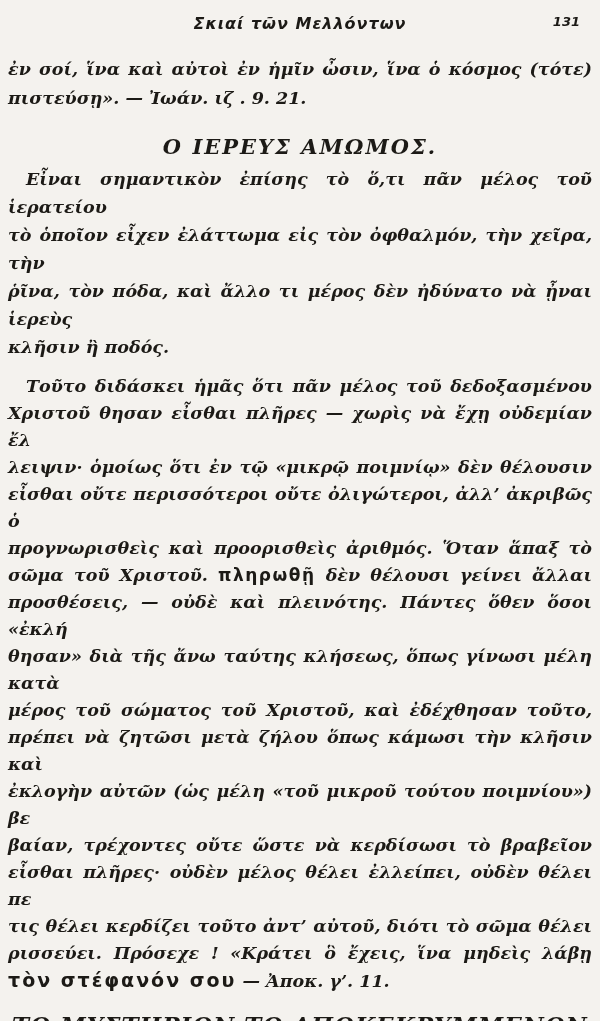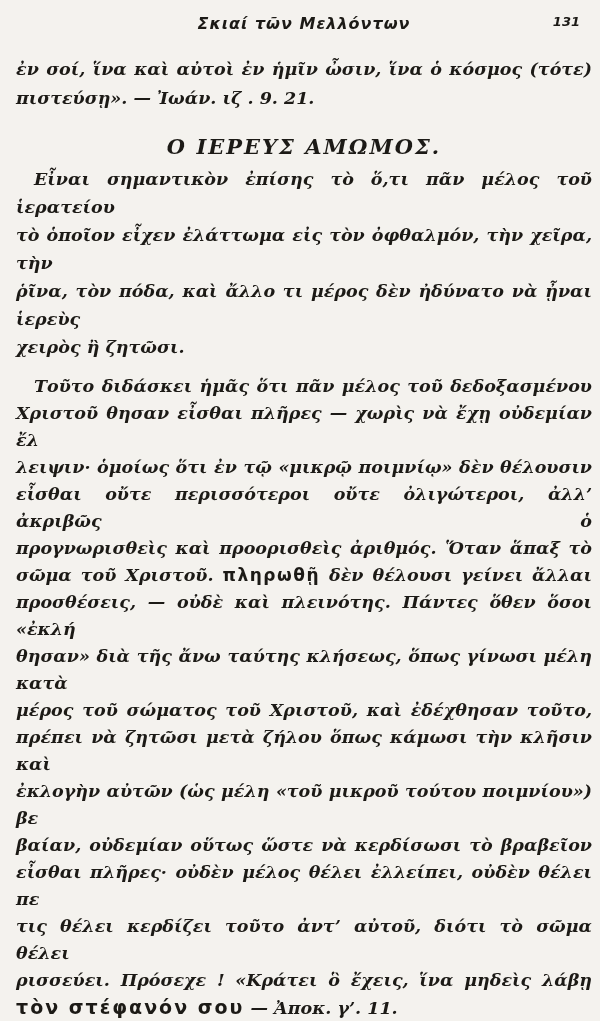--- a/index.html
+++ b/index.html
@@ -3,21 +3,21 @@
 <meta charset="utf-8">
 <style>
   html,body { margin:0; padding:0; background:#e8e6e1; }
   .page {
     position:relative;
     width:600px; height:1021px;
     margin:0 auto;
     background:#f4f2ee;
     color:#1c1a16;
     box-sizing:border-box;
-    padding:14px 8px 0 16px;
+    padding:14px 8px 0 8px;
     overflow:hidden;
     font-family:"DejaVu Serif", serif;
   }
   
   .pghead { position:relative; height:26px; }
   .run-title {
     text-align:center;
     font-family:"DejaVu Sans", sans-serif;
     font-weight:bold; font-style:italic;
     font-size:16px; letter-spacing:1px;
@@ -80,40 +80,40 @@
       <div class="tl">ἐν σοί, ἵνα καὶ αὐτοὶ ἐν ἡμῖν ὦσιν, ἵνα ὁ κόσμος (τότε)</div>
       <div class="tl lastline">πιστεύσῃ». — Ἰωάν. ιζ . 9. 21.</div>
     </div>
 
     <div class="h-small">Ο ΙΕΡΕΥΣ ΑΜΩΜΟΣ.</div>
 
     <div class="para-a">
       <div class="tl indent">Εἶναι σημαντικὸν ἐπίσης τὸ ὅ,τι πᾶν μέλος τοῦ ἱερατείου</div>
       <div class="tl">τὸ ὁποῖον εἶχεν ἐλάττωμα εἰς τὸν ὀφθαλμόν, τὴν χεῖρα, τὴν</div>
       <div class="tl">ῥῖνα, τὸν πόδα, καὶ ἄλλο τι μέρος δὲν ἠδύνατο νὰ ᾖναι ἱερεὺς</div>
-      <div class="tl lastline">χειρὸς ἢ ζητῶσι.</div>
+      <div class="tl lastline">κλῆσιν ἢ ποδός.</div>
     </div>
 
     <div class="para-b">
       <div class="tl indent">Τοῦτο διδάσκει ἡμᾶς ὅτι πᾶν μέλος τοῦ δεδοξασμένου</div>
       <div class="tl">Χριστοῦ θησαν εἶσθαι πλῆρες — χωρὶς νὰ ἔχῃ οὐδεμίαν ἔλ</div>
       <div class="tl">λειψιν· ὁμοίως ὅτι ἐν τῷ «μικρῷ ποιμνίῳ» δὲν θέλουσιν</div>
       <div class="tl">εἶσθαι οὔτε περισσότεροι οὔτε ὀλιγώτεροι, ἀλλ’ ἀκριβῶς ὁ</div>
       <div class="tl">προγνωρισθεὶς καὶ προορισθεὶς ἀριθμός. Ὅταν ἅπαξ τὸ</div>
       <div class="tl">
         <span>σῶμα τοῦ Χριστοῦ.</span>
         <span class="bw">πληρωθῇ</span>
         <span>δὲν θέλουσι γείνει ἄλλαι</span>
       </div>
       <div class="tl">προσθέσεις, — οὐδὲ καὶ πλεινότης. Πάντες ὅθεν ὅσοι «ἐκλή</div>
       <div class="tl">θησαν» διὰ τῆς ἄνω ταύτης κλήσεως, ὅπως γίνωσι μέλη κατὰ</div>
       <div class="tl">μέρος τοῦ σώματος τοῦ Χριστοῦ, καὶ ἐδέχθησαν τοῦτο,</div>
       <div class="tl">πρέπει νὰ ζητῶσι μετὰ ζήλου ὅπως κάμωσι τὴν κλῆσιν καὶ</div>
       <div class="tl">ἐκλογὴν αὐτῶν (ὡς μέλη «τοῦ μικροῦ τούτου ποιμνίου») βε</div>
-      <div class="tl">βαίαν, οὐδεμίαν οὕτως ὥστε νὰ κερδίσωσι τὸ βραβεῖον</div>
+      <div class="tl">βαίαν, τρέχοντες οὔτε ὥστε νὰ κερδίσωσι τὸ βραβεῖον</div>
       <div class="tl">εἶσθαι πλῆρες· οὐδὲν μέλος θέλει ἐλλείπει, οὐδὲν θέλει πε</div>
       <div class="tl">τις θέλει κερδίζει τοῦτο ἀντ’ αὐτοῦ, διότι τὸ σῶμα θέλει</div>
       <div class="tl">ρισσεύει. Πρόσεχε ! «Κράτει ὃ ἔχεις, ἵνα μηδεὶς λάβῃ</div>
       <div class="tl lastline">
         <span class="bw bw-lg">τὸν στέφανόν σου</span>
         <span>— Ἀποκ. γ’. 11.</span>
       </div>
     </div>
 
     <div class="h-big">

